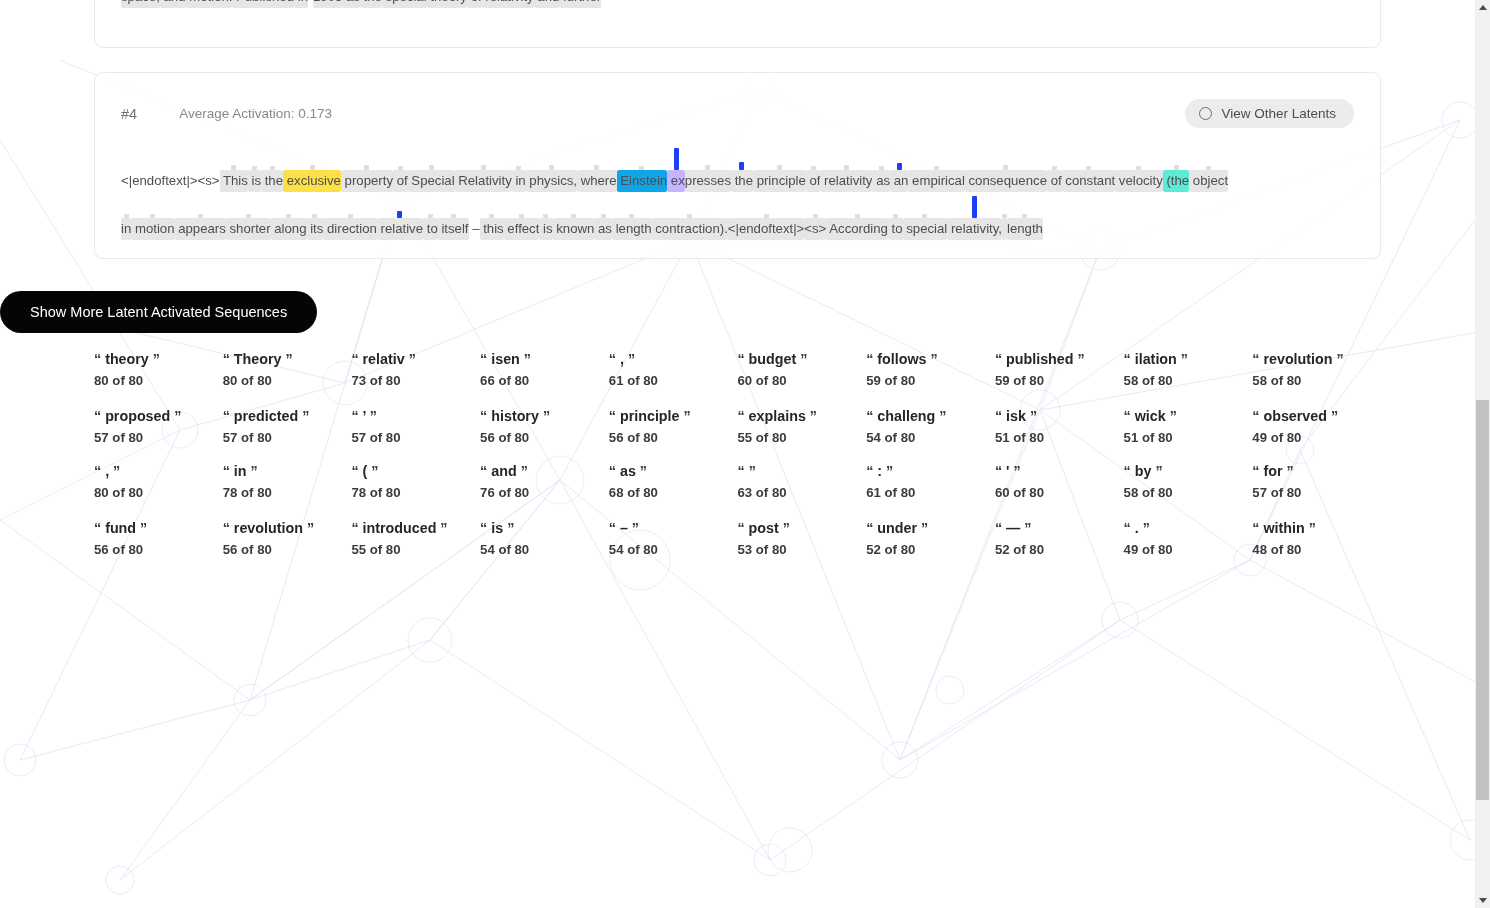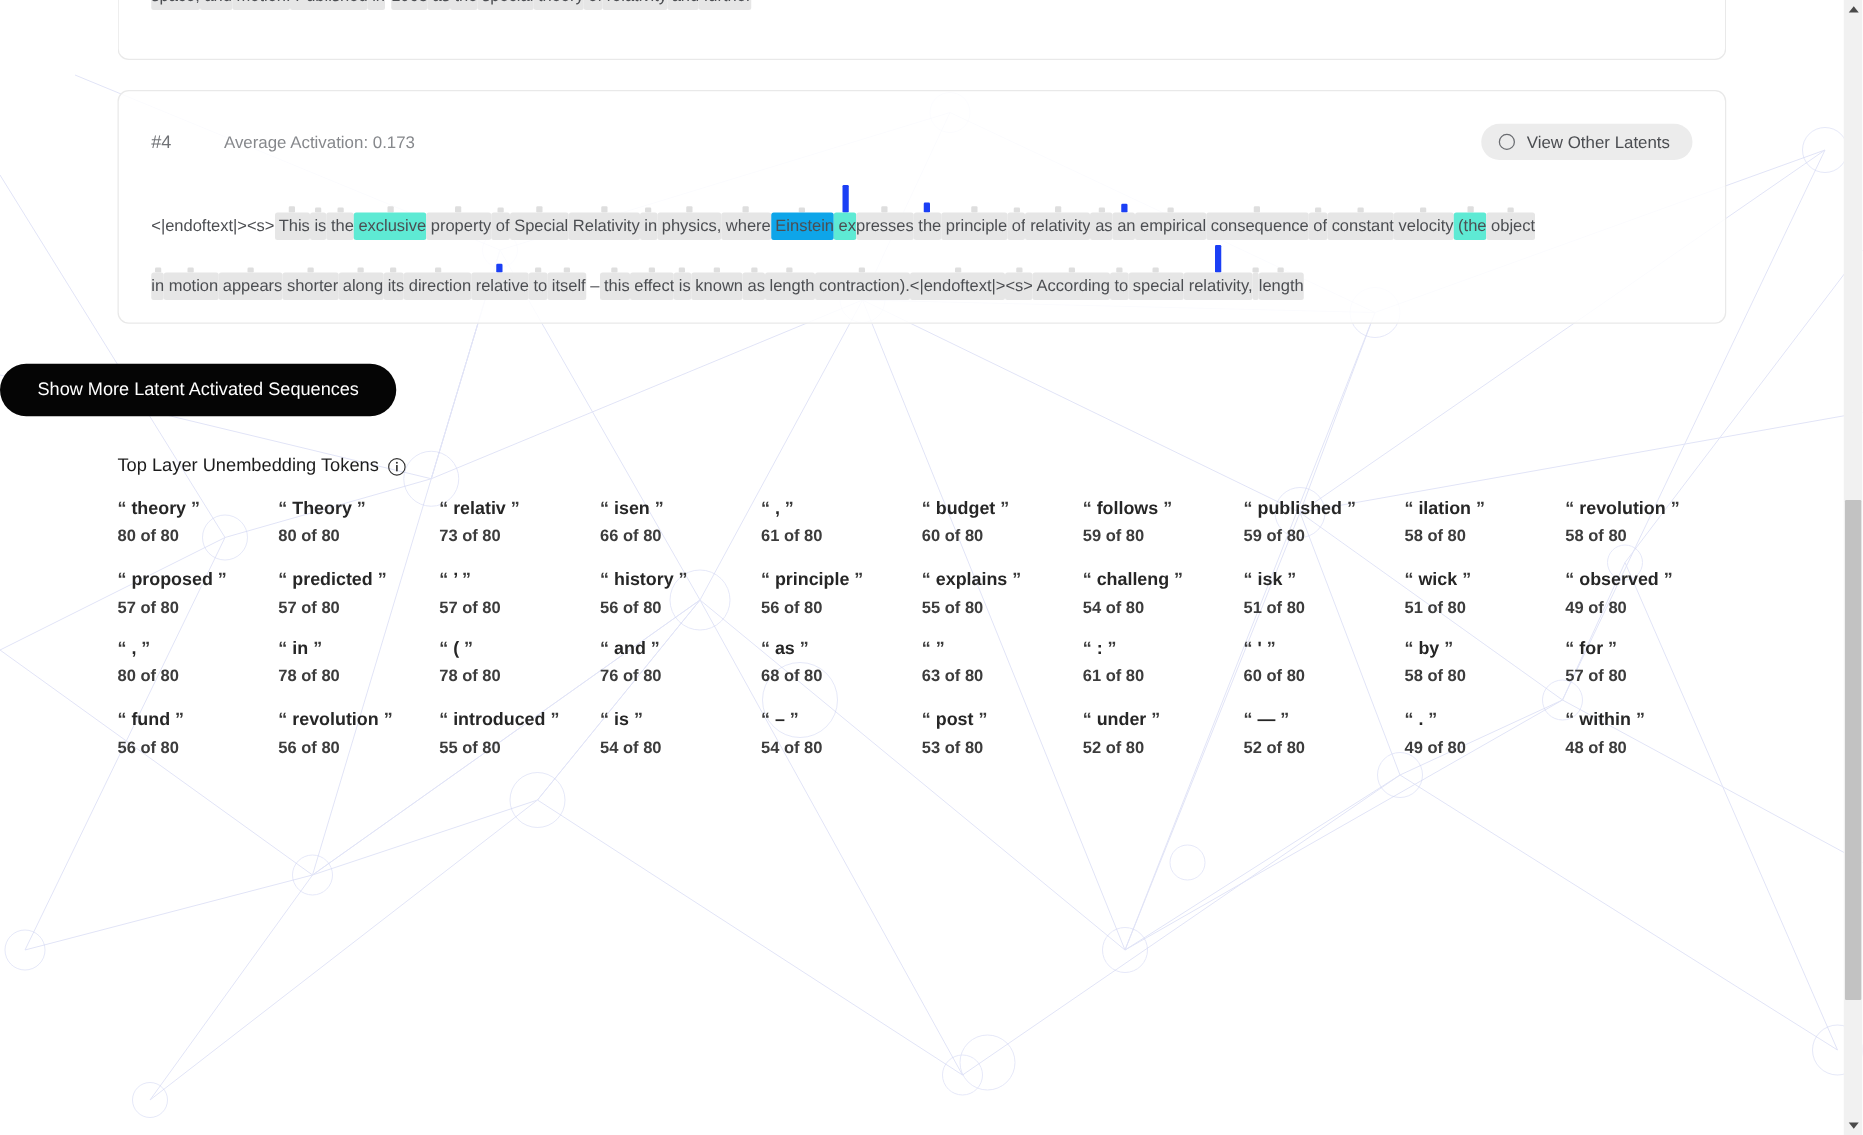--- a/index.html
+++ b/index.html
@@ -300,21 +300,21 @@
             <div class="tok">
               <div class="bar-slot">
                 <div class="bar" style="height: 4.1px; background: rgb(222, 222, 222);"></div>
               </div>
               <div class="txt" style="background: rgb(230, 230, 230);"> the</div>
             </div>
             <div class="tok">
               <div class="bar-slot">
                 <div class="bar" style="height: 4.54px; background: rgb(222, 222, 222);"></div>
               </div>
-              <div class="txt" style="background: #5eead4;"> exclusive</div>
+              <div class="txt" style="background: #fde047;"> exclusive</div>
             </div>
             <div class="tok">
               <div class="bar-slot">
                 <div class="bar" style="height: 4.54px; background: rgb(222, 222, 222);"></div>
               </div>
               <div class="txt" style="background: rgb(230, 230, 230);"> property</div>
             </div>
             <div class="tok">
               <div class="bar-slot">
                 <div class="bar" style="height: 4.1px; background: rgb(222, 222, 222);"></div>
@@ -354,21 +354,21 @@
             <div class="tok">
               <div class="bar-slot">
                 <div class="bar" style="height: 4.32px; background: rgb(222, 222, 222);"></div>
               </div>
               <div class="txt" style="background: #0ea5e9;"> Einstein</div>
             </div>
             <div class="tok">
               <div class="bar-slot">
                 <div class="bar" style="height: 22px; background: rgb(27, 63, 245);"></div>
               </div>
-              <div class="txt" style="background: #5eead4;"> ex</div>
+              <div class="txt" style="background: #c4b5fd;"> ex</div>
             </div>
             <div class="tok">
               <div class="bar-slot">
                 <div class="bar" style="height: 4.54px; background: rgb(222, 222, 222);"></div>
               </div>
               <div class="txt" style="background: rgb(230, 230, 230);">presses</div>
             </div>
             <div class="tok">
               <div class="bar-slot">
                 <div class="bar" style="height: 7.84px; background: rgb(27, 63, 245);"></div>
@@ -609,28 +609,20 @@
       </div>
     </div>
 
     <div class="show-more-wrap">
       <button class="show-more">Show More Latent Activated Sequences</button>
     </div>
 
     <div class="section">
 
 
-      <div class="sub-title">
-        <span>Top Layer Unembedding Tokens</span>
-        <svg class="info-ic" viewBox="0 0 16 16">
-          <circle cx="8" cy="8" r="7" fill="none" stroke="#333" stroke-width="1"></circle>
-          <circle cx="8" cy="4.4" r="0.85" fill="#333"></circle>
-          <rect x="7.3" y="6.4" width="1.4" height="5.4" fill="#333"></rect>
-        </svg>
-      </div>
       <div class="tok-grid">
           <div class="tg-cell">
             <div class="tg-tok"><span class="tg-q">“</span><span> theory </span><span class="tg-q">”</span></div>
             <div class="tg-cnt">80 of 80</div>
           </div>
           <div class="tg-cell">
             <div class="tg-tok"><span class="tg-q">“</span><span> Theory </span><span class="tg-q">”</span></div>
             <div class="tg-cnt">80 of 80</div>
           </div>
           <div class="tg-cell">

